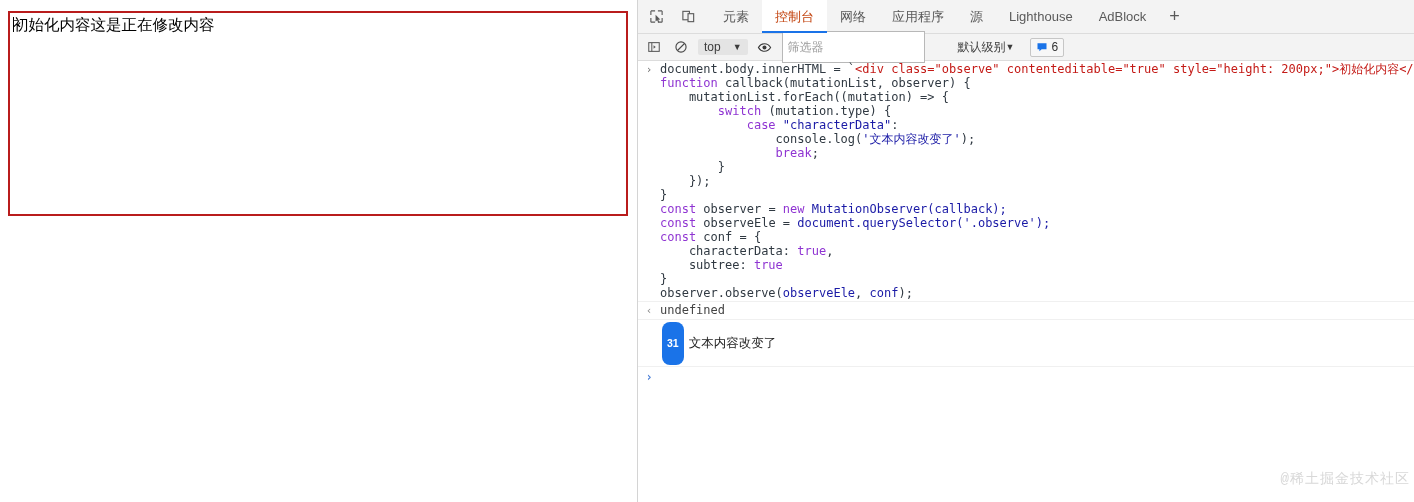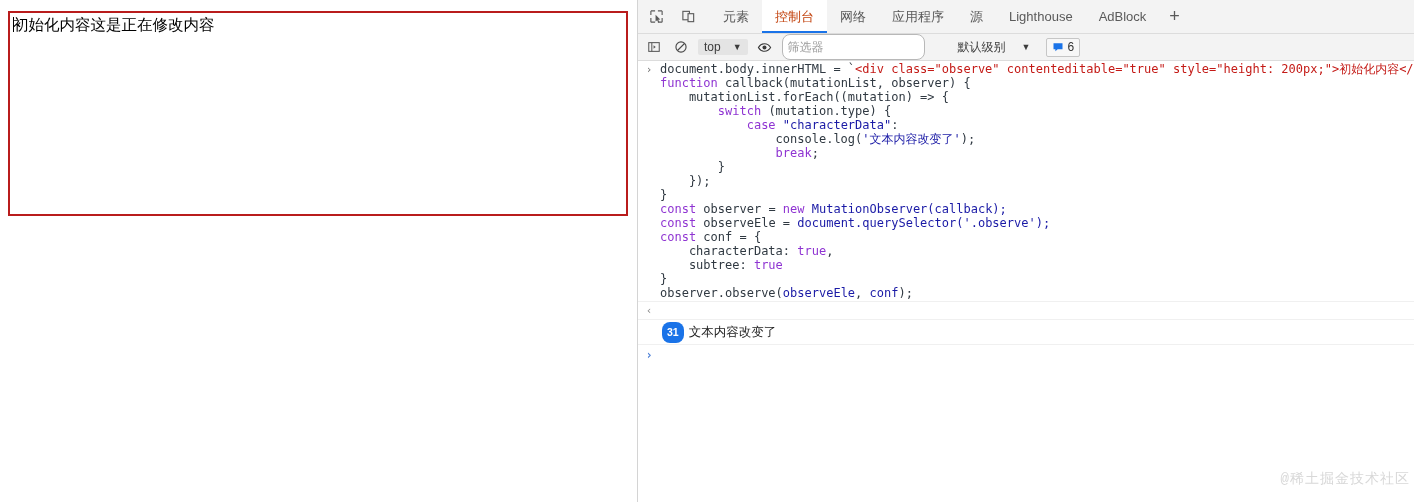--- a/index.html
+++ b/index.html
@@ -151,36 +151,36 @@
     font-size: 12px;
     color: #3c3c3c;
     cursor: pointer;
   }
   .caret-dn {
     font-size: 9px;
     color: #3c3c3c;
   }
   .filter-input {
     width: 143px;
-    height: 26px;
+    height: 32px;
     box-sizing: border-box;
     border: 1px solid #b8b8b8;
-    border-radius: 8px;
+    border-radius: 0;
     background: #ffffff;
     font-size: 12px;
     font-family: "Liberation Sans", sans-serif;
     color: #222;
     padding: 0 5px;
     outline: none;
   }
   .filter-input::placeholder { color: #9a9a9a; }
   .level-select {
     display: flex;
     align-items: center;
-    gap: 16px;
+    gap: 0;
     font-size: 12px;
     color: #3c3c3c;
     cursor: pointer;
     margin-left: 26px;
   }
   .msg-badge {
     display: flex;
     align-items: center;
     gap: 4px;
     border: 1px solid #c6c6c6;
@@ -232,21 +232,21 @@
   .res { color: #444; }
   .count-badge {
     display: inline-block;
     background: #1a73e8;
     color: #ffffff;
     border-radius: 8px;
     font-size: 10.5px;
     font-family: "Liberation Sans", sans-serif;
     font-weight: bold;
     line-height: 13px;
-    padding: 4px 5px;
+    padding: 15px 5px;
     margin: 1px 5px 0 2px;
   }
   .log-text {
     font-family: Liberation Serif, serif;
     font-size: 12.5px;
     color: #222;
   }
   .entry.repeat { align-items: center; }
   .prompt-row {
     display: flex;
@@ -379,20 +379,21 @@
 <span class="k">const </span><span class="id">observeEle = </span><span class="s">document.querySelector(</span><span class="s">'.observe'</span><span class="s">);</span>
 <span class="k">const </span><span class="id">conf = {</span>
 <span class="id">    characterData: </span><span class="k">true</span><span class="id">,</span>
 <span class="id">    subtree: </span><span class="k">true</span>
 <span class="id">}</span>
 <span class="id">observer.observe(</span><span class="s">observeEle</span><span class="id">, </span><span class="s">conf</span><span class="id">);</span></div>
       </div>
 
       <div class="entry">
         <div class="gutter">‹</div>
+        <div class="code res">undefined</div>
       </div>
 
       <div class="entry repeat">
         <div class="gutter"></div>
         <div class="code"><span class="count-badge">31</span><span class="log-text">文本内容改变了</span></div>
       </div>
 
       <div class="prompt-row">
         <div class="prompt-arrow">›</div>
         <div class="code"></div>

